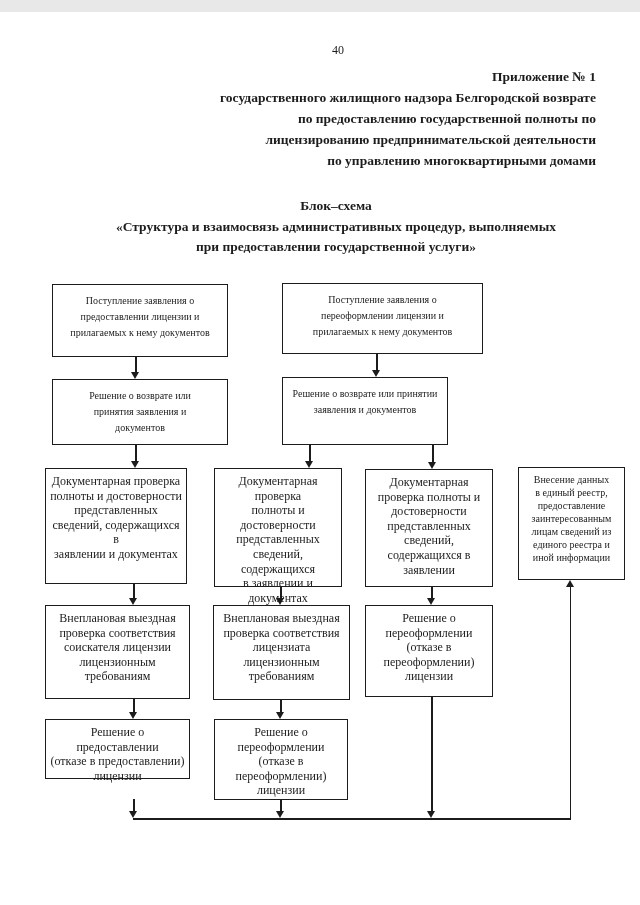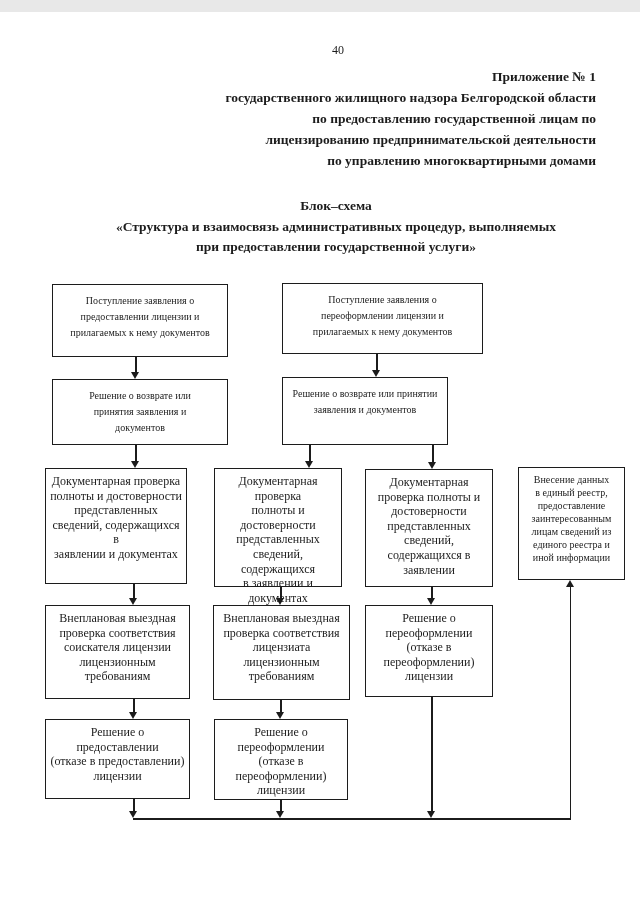--- a/index.html
+++ b/index.html
@@ -45,22 +45,22 @@
 </style>
 </head>
 <body>
 
 <div class="page">
 
   <div class="page-number">40</div>
 
   <div class="header-block">
     <div>Приложение № 1</div>
-    <div>государственного жилищного надзора Белгородской области</div>
-    <div>по предоставлению государственной лицам по</div>
+    <div>государственного жилищного надзора Белгородской возврате</div>
+    <div>по предоставлению государственной полноты по</div>
     <div>лицензированию предпринимательской деятельности</div>
     <div>по управлению многоквартирными домами</div>
   </div>
 
   <div class="title-block">
     <div>Блок–схема</div>
     <div>«Структура и взаимосвязь административных процедур, выполняемых</div>
     <div>при предоставлении государственной услуги»</div>
   </div>
 
@@ -73,21 +73,21 @@
   <div class="box" style="left:45px;top:456px;width:142px;height:116px;">Документарная проверка
 полноты и достоверности
 представленных
 сведений, содержащихся в
 заявлении и документах</div>
   <div class="box" style="left:45px;top:593px;width:145px;height:94px;">Внеплановая выездная
 проверка соответствия
 соискателя лицензии
 лицензионным
 требованиям</div>
-  <div class="box" style="left:45px;top:707px;width:145px;height:80px;">Решение о предоставлении
+  <div class="box" style="left:45px;top:707px;width:145px;height:60px;">Решение о предоставлении
 (отказе в предоставлении)
 лицензии</div>
 
   <div class="box lg" style="left:282px;top:271px;width:201px;height:71px;">Поступление заявления о
 переоформлении лицензии и
 прилагаемых к нему документов</div>
   <div class="box lg" style="left:282px;top:365px;width:166px;height:68px;">Решение о возврате или принятии
 заявления и документов</div>
   <div class="box" style="left:214px;top:456px;width:128px;height:119px;">Документарная проверка
 полноты и

